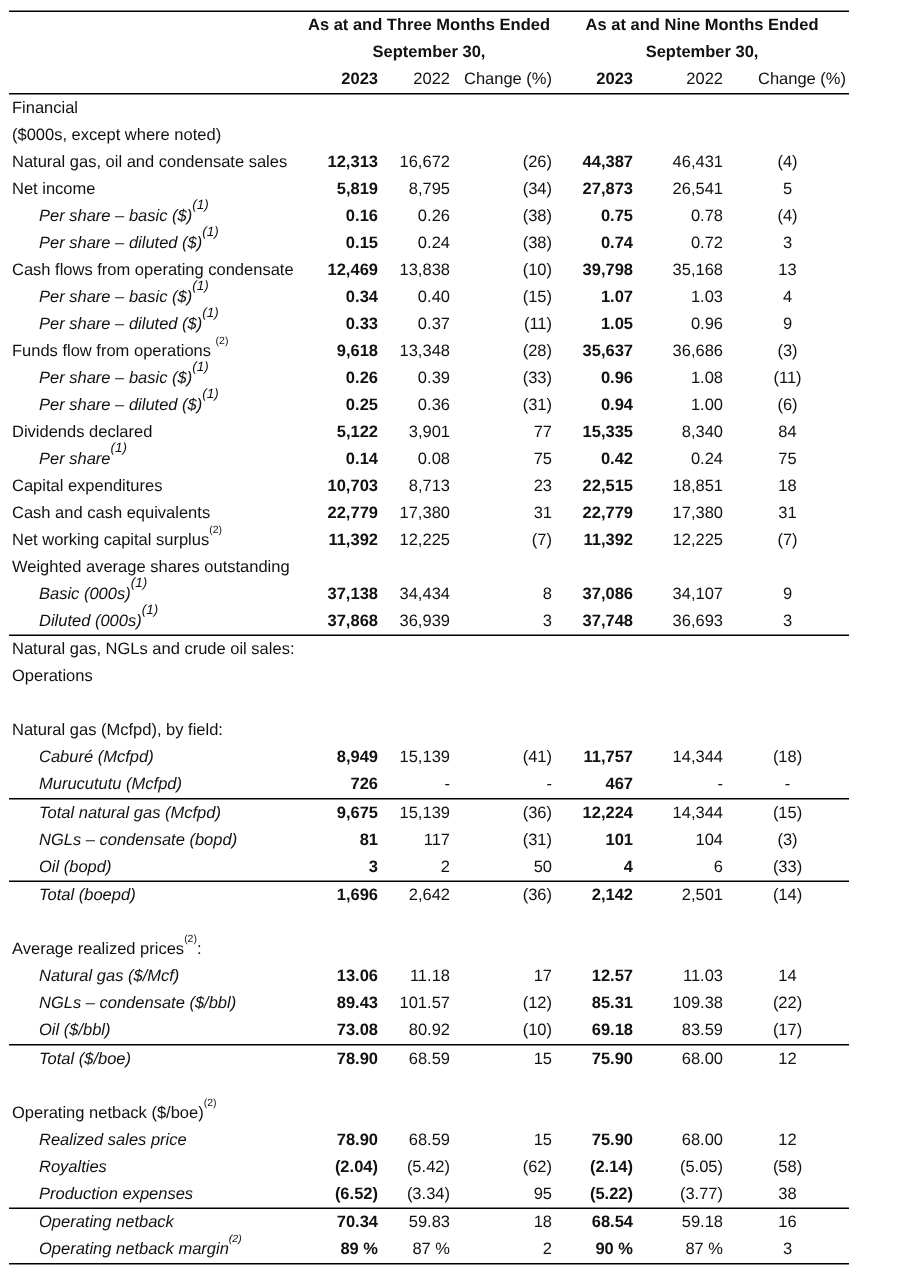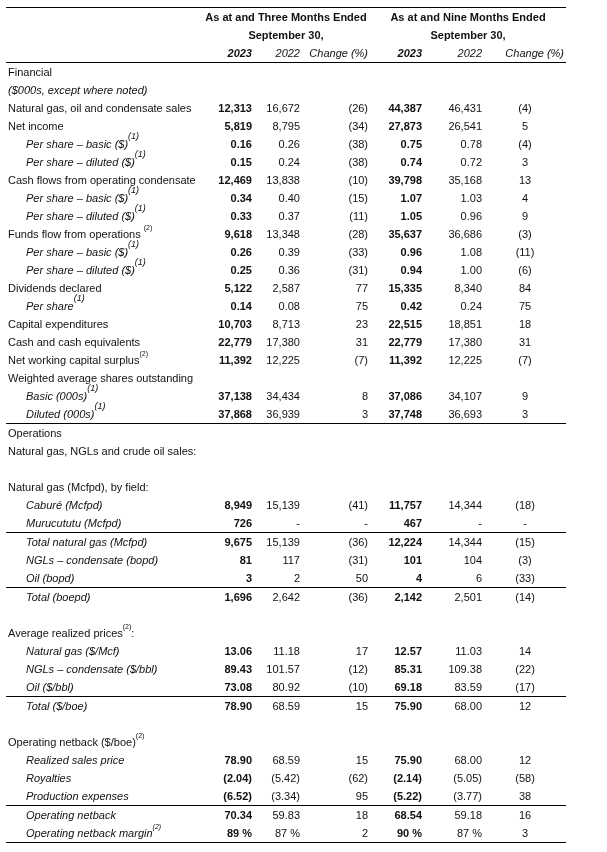--- a/index.html
+++ b/index.html
@@ -17,26 +17,26 @@
   col.c-label { width: 196px; }
   col.c-y1 { width: 52px; }
   col.c-y2 { width: 48px; }
   col.c-ch { width: 68px; }
   col.c-y3 { width: 54px; }
   col.c-y4 { width: 60px; }
   col.c-ch2 { width: 82px; }
   tr.topline td { border-top: 1px solid #000; }
   tr.botline td { border-bottom: 1px solid #000; }
   .hdr-group { text-align: center; font-weight: bold; line-height: 17px; height: 17px; }
-  .hdr-year td { height: 20px; font-style: italic; }
+  .hdr-year td { height: 20px; }
   .r { text-align: right; }
   .c { text-align: center; }
   .b { font-weight: bold; }
   .ind { padding-left: 20px !important; font-style: italic; }
-  .it { font-style: italic; }
+  .it { }
   sup { font-size: 7px; vertical-align: top; line-height: 10px; position: relative; top: -2px; }
   sup.big { font-size: 9px; top: -4px; }
   .spacer td { height: 18px; }
 </style>
 </head>
 <body>
 
 <div class="wrap">
 <table class="fin">
   <colgroup>
@@ -160,21 +160,21 @@
           <td class="r b">0.25</td>
           <td class="r">0.36</td>
           <td class="r">(31)</td>
           <td class="r b">0.94</td>
           <td class="r">1.00</td>
           <td class="c">(6)</td>
         </tr>
         <tr class="">
           <td class=""><span>Dividends declared</span></td>
           <td class="r b">5,122</td>
-          <td class="r">2,587</td>
+          <td class="r">3,901</td>
           <td class="r">77</td>
           <td class="r b">15,335</td>
           <td class="r">8,340</td>
           <td class="c">84</td>
         </tr>
         <tr class="">
           <td class="ind"><span>Per share</span><sup class="big">(1)</sup></td>
           <td class="r b">0.14</td>
           <td class="r">0.08</td>
           <td class="r">75</td>
@@ -230,24 +230,24 @@
         <tr class="botline">
           <td class="ind"><span>Diluted (000s)</span><sup class="big">(1)</sup></td>
           <td class="r b">37,868</td>
           <td class="r">36,939</td>
           <td class="r">3</td>
           <td class="r b">37,748</td>
           <td class="r">36,693</td>
           <td class="c">3</td>
         </tr>
         <tr class="">
+          <td colspan="7" class=""><span>Natural gas, NGLs and crude oil sales:</span></td>
+        </tr>
+        <tr class="">
           <td colspan="7" class=""><span>Operations</span></td>
-        </tr>
-        <tr class="">
-          <td colspan="7" class=""><span>Natural gas, NGLs and crude oil sales:</span></td>
         </tr>
         <tr class="spacer ">
           <td></td>
           <td></td>
           <td></td>
           <td></td>
           <td></td>
           <td></td>
           <td></td>
         </tr>

